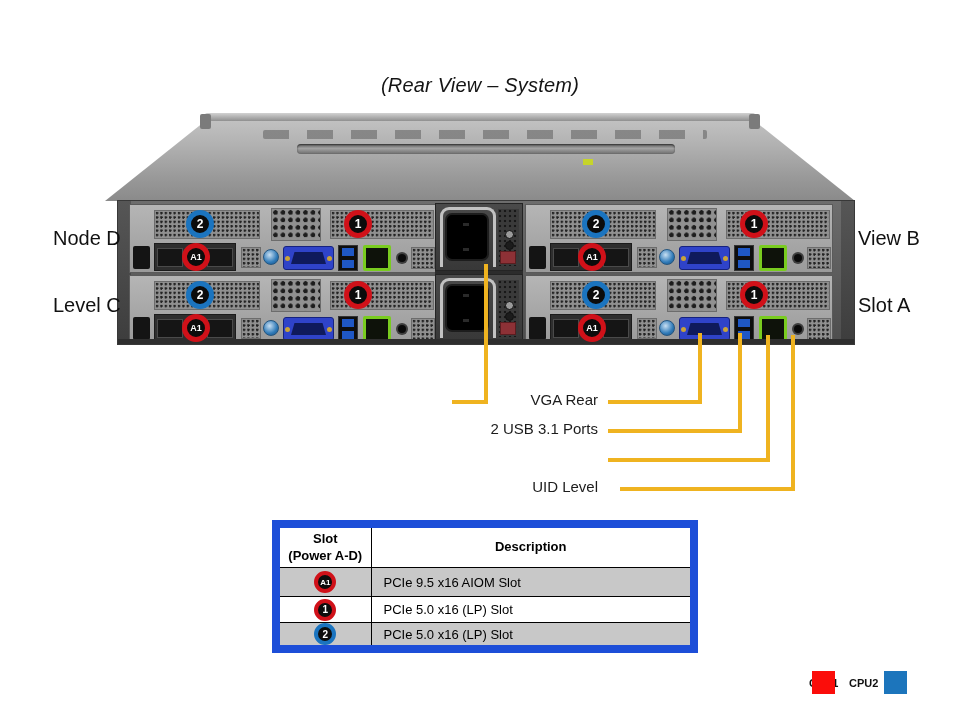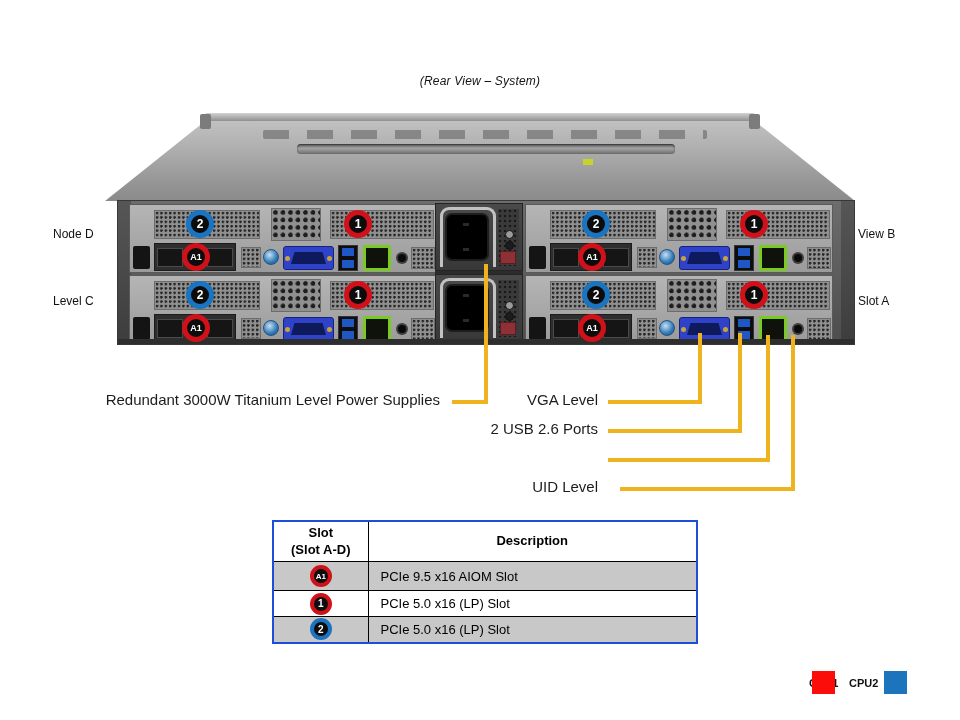--- a/index.html
+++ b/index.html
@@ -1,20 +1,20 @@
 <!DOCTYPE html>
 <html><head>
 <meta charset="utf-8">
 <style>
   html,body { margin:0; padding:0; background:#fff; }
   .figure { position:relative; width:960px; height:720px; background:#ffffff;
             font-family:"Liberation Sans", sans-serif; overflow:hidden; }
 
   .title { position:absolute; left:0; right:0; top:74px; text-align:center;
-           font-style:italic; font-size:12px; color:#141414; letter-spacing:.2px; }
+           font-style:italic; font-size:20px; color:#141414; letter-spacing:.2px; }
 
   
   .chassis { position:absolute; left:105px; top:113px; width:750px; height:232px; }
 
   .lid { position:absolute; left:0; top:0; width:750px; height:88px;
          background:linear-gradient(180deg,#c6c6c6 0%,#b2b2b2 35%,#989898 75%,#8a8a8a 100%);
          clip-path:polygon(104px 5px, 646px 5px, 750px 88px, 0px 88px); }
   .lid-bar { position:absolute; left:100px; top:0; width:550px; height:8px;
              background:linear-gradient(#d2d2d2,#8f8f8f); border-radius:2px; }
   .lid-tab { position:absolute; top:1px; width:11px; height:15px; background:#7b7b7b; border-radius:2px; }
@@ -90,25 +90,25 @@
              background-image:radial-gradient(circle at 2px 2px,#181818 1.2px, rgba(0,0,0,0) 1.6px); background-size:5px 5px; }
   .psu-led1, .psu-led2 { position:absolute; right:8px; width:7px; height:7px; border-radius:50%; background:#9a9a9a; border:1px solid #111; }
   .psu-led1 { top:26px; } .psu-led2 { top:37px; background:#1c1c1c; }
   .psu-latch { position:absolute; right:6px; bottom:6px; width:14px; height:11px; background:#8d3136; border:1px solid #5b1d20; }
 
   
   .cl { position:absolute; background:#efb320; }
   .co-label { position:absolute; font-size:15px; color:#1c1c1c; white-space:nowrap; }
 
   
-  .node-label { position:absolute; font-size:12px; color:#111; }
+  .node-label { position:absolute; font-size:20px; color:#111; }
 
   
   .slot-table { position:absolute; left:272px; top:520px; width:426px; border-collapse:collapse;
-                font-size:13px; color:#000; table-layout:fixed; border:2px solid #1d4ed8; }
+                font-size:13px; color:#000; table-layout:fixed; border:8px solid #1d4ed8; }
   .slot-table th, .slot-table td { border:1px solid #000; padding:0; }
   .slot-table col.c1 { width:95px; }
   .slot-table th { font-weight:bold; text-align:center; background:#fff; height:39px; line-height:1.25; }
   .slot-table td.slot-cell { text-align:center; vertical-align:middle; }
   .slot-table td.desc-cell { text-align:left; padding-left:12px; vertical-align:middle; }
   .slot-table tr.r1 { height:29px; } .slot-table tr.r2 { height:26px; } .slot-table tr.r3 { height:26px; }
   .slot-table tr.alt td { background:#c8c8c8; }
   .t-badge { display:inline-flex; align-items:center; justify-content:center; width:22px; height:22px;
              border-radius:50%; background:#0d0d0d; color:#fff; font-weight:bold; font-size:10px;
              border:4px solid #d01119; box-sizing:border-box; vertical-align:middle; }
@@ -259,35 +259,34 @@
   <div class="cl" style="left: 452px; top: 400px; width: 36px; height: 4px; background-color: rgb(239, 179, 32);"></div>
   <div class="cl" style="left: 608px; top: 400px; width: 94px; height: 4px; background-color: rgb(239, 179, 32);"></div>
   <div class="cl" style="left: 698px; top: 333px; width: 4px; height: 71px; background-color: rgb(239, 179, 32);"></div>
   <div class="cl" style="left: 608px; top: 429px; width: 134px; height: 4px; background-color: rgb(239, 179, 32);"></div>
   <div class="cl" style="left: 738px; top: 333px; width: 4px; height: 100px; background-color: rgb(239, 179, 32);"></div>
   <div class="cl" style="left: 608px; top: 458px; width: 162px; height: 4px; background-color: rgb(239, 179, 32);"></div>
   <div class="cl" style="left: 766px; top: 335px; width: 4px; height: 127px; background-color: rgb(239, 179, 32);"></div>
   <div class="cl" style="left: 620px; top: 487px; width: 175px; height: 4px; background-color: rgb(239, 179, 32);"></div>
   <div class="cl" style="left: 791px; top: 335px; width: 4px; height: 156px; background-color: rgb(239, 179, 32);"></div>
 
-  <div class="co-label" style="right:520px; top:391px;">Redundant 3000W Titanium Level Power Supplies</div>
-  <div class="co-label" style="right:362px; top:391px;">VGA Level</div>
-  <div class="co-label" style="right:362px; top:420px;">2 USB 2.6 Ports</div>
+  <div class="co-label" style="right:362px; top:391px;">VGA Rear</div>
+  <div class="co-label" style="right:362px; top:420px;">2 USB 3.1 Ports</div>
   <div class="co-label" style="right:362px; top:478px;">UID Level</div>
 
   <table class="slot-table">
     <colgroup>
         <col class="c1">
         <col>
       </colgroup>
     <thead>
       <tr>
         <th>
           <span>Slot</span><br>
-          <span>(Slot A-D)</span>
+          <span>(Power A-D)</span>
         </th>
         <th>Description</th>
       </tr>
     </thead>
     <tbody>
       <tr class="r1 alt">
         <td class="slot-cell">
           <span class="t-badge small" style="border-color: rgb(208, 17, 25);">A1</span>
         </td>
         <td class="desc-cell">PCIe 9.5 x16 AIOM Slot</td>

